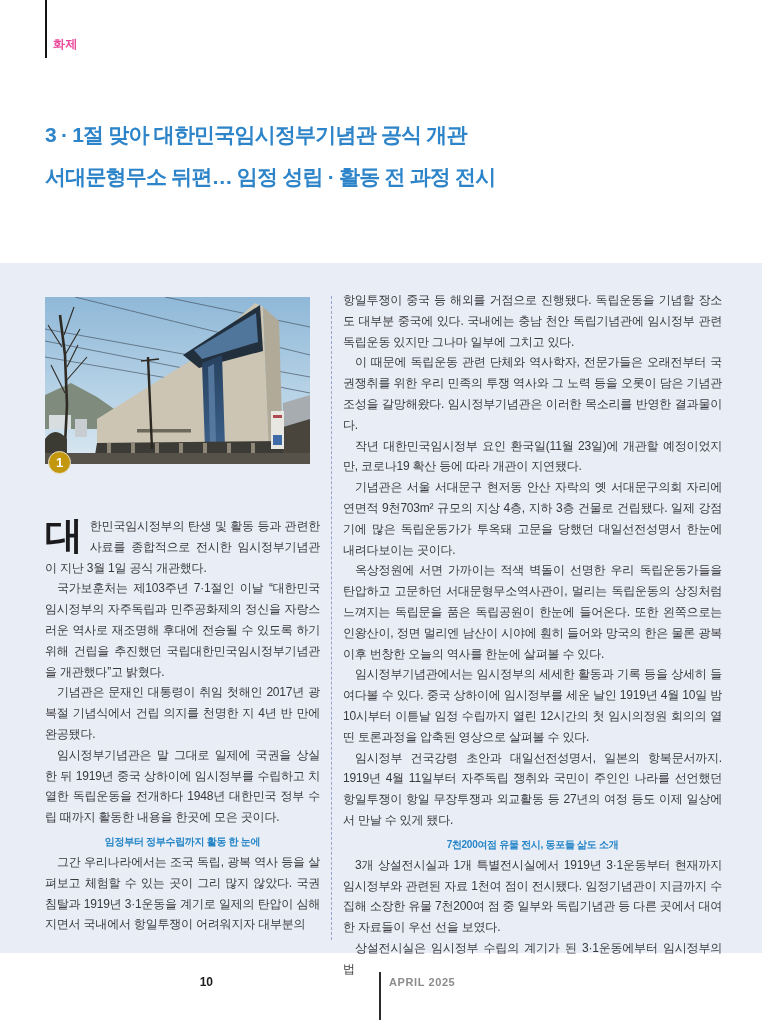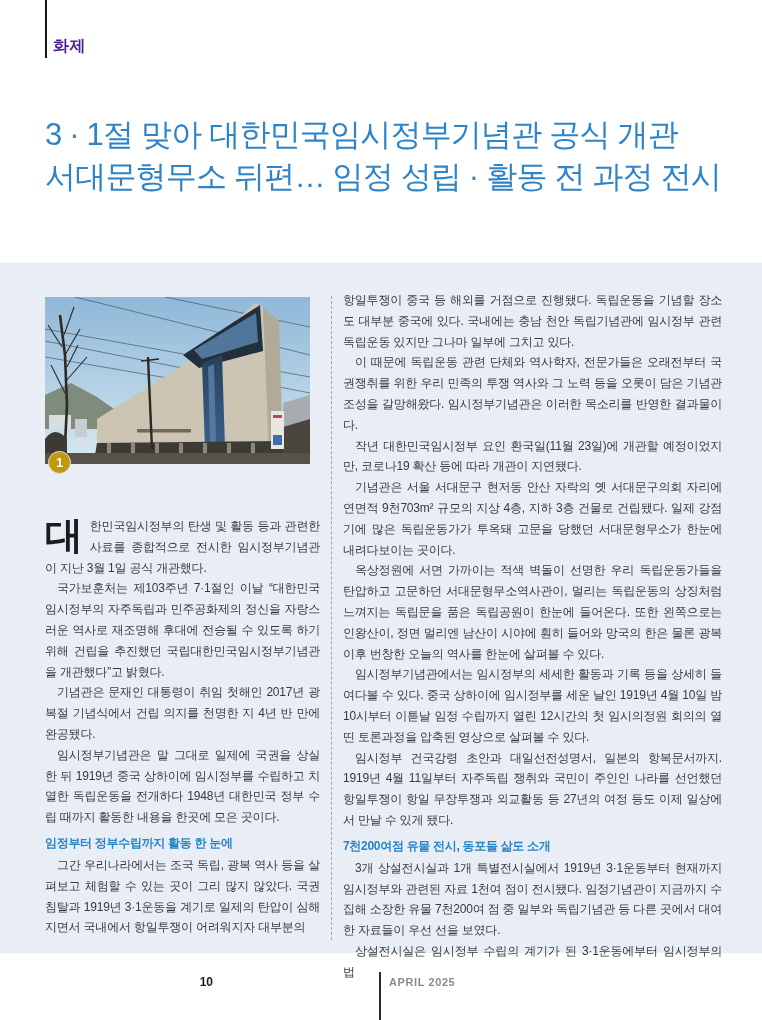--- a/index.html
+++ b/index.html
@@ -2,43 +2,43 @@
 <html lang="ko"><head>
 <meta charset="utf-8">
 <style>
   html,body{margin:0;padding:0;background:#fff;}
   .page{
     position:relative;width:762px;height:1020px;background:#ffffff;overflow:hidden;
     font-family:"Liberation Sans","DejaVu Sans",sans-serif;
   }
   
   .kicker-rule{position:absolute;left:45px;top:0;width:2px;height:58px;background:#141414;}
-  .kicker{position:absolute;left:53px;top:36px;font-size:16px;font-weight:700;color:#4c1d95;letter-spacing:0.5px;}
+  .kicker{position:absolute;left:53px;top:36px;font-size:12px;font-weight:700;color:#ec4899;letter-spacing:0.5px;}
   
   .headline{position:absolute;left:45px;top:114px;width:690px;color:#2d84c8;
-    font-size:31px;font-weight:400;line-height:42px;letter-spacing:-0.8px;}
+    font-size:21px;font-weight:700;line-height:42px;letter-spacing:-0.8px;}
   
   .band{position:absolute;left:0;top:263px;width:762px;height:690px;background:#e8edf6;}
   
   .col-left{position:absolute;left:45px;top:297px;width:275px;}
   .col-right{position:absolute;left:343px;top:290px;width:379px;}
   .divider{position:absolute;left:331px;top:296px;height:644px;width:0;border-left:1px dashed #98a2cf;}
   
   .photo-wrap{position:relative;width:265px;height:167px;margin:0 0 52px 0;}
   .photo-wrap svg{display:block;width:265px;height:167px;}
   .badge{
     position:absolute;left:3px;top:154px;width:23px;height:23px;border-radius:50%;
     background:#c3980f;border:1.5px solid #e9e2cc;color:#fff;font-size:13px;font-weight:700;
     display:flex;align-items:center;justify-content:center;box-sizing:border-box;
   }
   
   .body p{margin:0;font-size:12px;line-height:20.8px;color:#39393b;text-align:justify;letter-spacing:-0.2px;}
   .body p.indent{text-indent:12px;}
   .dropcap{float:left;font-size:38px;line-height:33px;font-weight:800;color:#1b1b1d;margin:3px 7px 0 0;}
-  .subhead{margin:7px 0 3px 0;font-size:12px;font-weight:700;color:#2585c7;letter-spacing:-0.3px;}
+  .subhead{margin:7px 0 3px 0;font-size:10px;font-weight:700;color:#2585c7;letter-spacing:-0.3px;text-align:center;}
   
   .footer{position:absolute;left:0;top:972px;width:602px;height:52px;}
   .footer .page-num{position:absolute;right:389px;top:3px;font-size:12px;font-weight:800;color:#1c1c1c;}
   .footer .vline{position:absolute;left:379px;top:0;width:2px;height:52px;background:#2b2b2b;}
   .footer .issue{position:absolute;left:389px;top:4px;font-size:11px;font-weight:700;color:#8c8c8c;letter-spacing:0.6px;}
 </style>
 </head>
 <body>
 
 <div class="page">
@@ -119,21 +119,21 @@
     <p class="indent">기념관은 문재인 대통령이 취임 첫해인 2017년 광복절 기념식에서 건립 의지를 천명한 지 4년 반 만에 완공됐다.</p>
     <p class="indent">임시정부기념관은 말 그대로 일제에 국권을 상실한 뒤 1919년 중국 상하이에 임시정부를 수립하고 치열한 독립운동을 전개하다 1948년 대한민국 정부 수립 때까지 활동한 내용을 한곳에 모은 곳이다.</p>
     <h3 class="subhead">임정부터 정부수립까지 활동 한 눈에</h3>
     <p class="indent">그간 우리나라에서는 조국 독립, 광복 역사 등을 살펴보고 체험할 수 있는 곳이 그리 많지 않았다. 국권침탈과 1919년 3·1운동을 계기로 일제의 탄압이 심해지면서 국내에서 항일투쟁이 어려워지자 대부분의</p>
   </div>
 
   <div class="col-right body">
     <p>항일투쟁이 중국 등 해외를 거점으로 진행됐다. 독립운동을 기념할 장소도 대부분 중국에 있다. 국내에는 충남 천안 독립기념관에 임시정부 관련 독립운동 있지만 그나마 일부에 그치고 있다.</p>
     <p class="indent">이 때문에 독립운동 관련 단체와 역사학자, 전문가들은 오래전부터 국권쟁취를 위한 우리 민족의 투쟁 역사와 그 노력 등을 오롯이 담은 기념관 조성을 갈망해왔다. 임시정부기념관은 이러한 목소리를 반영한 결과물이다.</p>
     <p class="indent">작년 대한민국임시정부 요인 환국일(11월 23일)에 개관할 예정이었지만, 코로나19 확산 등에 따라 개관이 지연됐다.</p>
-    <p class="indent">기념관은 서울 서대문구 현저동 안산 자락의 옛 서대문구의회 자리에 연면적 9천703m² 규모의 지상 4층, 지하 3층 건물로 건립됐다. 일제 강점기에 많은 독립운동가가 투옥돼 고문을 당했던 서대문형무소가 한눈에 내려다보이는 곳이다.</p>
+    <p class="indent">기념관은 서울 서대문구 현저동 안산 자락의 옛 서대문구의회 자리에 연면적 9천703m² 규모의 지상 4층, 지하 3층 건물로 건립됐다. 일제 강점기에 많은 독립운동가가 투옥돼 고문을 당했던 대일선전성명서 한눈에 내려다보이는 곳이다.</p>
     <p class="indent">옥상정원에 서면 가까이는 적색 벽돌이 선명한 우리 독립운동가들을 탄압하고 고문하던 서대문형무소역사관이, 멀리는 독립운동의 상징처럼 느껴지는 독립문을 품은 독립공원이 한눈에 들어온다. 또한 왼쪽으로는 인왕산이, 정면 멀리엔 남산이 시야에 훤히 들어와 망국의 한은 물론 광복 이후 번창한 오늘의 역사를 한눈에 살펴볼 수 있다.</p>
     <p class="indent">임시정부기념관에서는 임시정부의 세세한 활동과 기록 등을 상세히 들여다볼 수 있다. 중국 상하이에 임시정부를 세운 날인 1919년 4월 10일 밤 10시부터 이튿날 임정 수립까지 열린 12시간의 첫 임시의정원 회의의 열띤 토론과정을 압축된 영상으로 살펴볼 수 있다.</p>
     <p class="indent">임시정부 건국강령 초안과 대일선전성명서, 일본의 항복문서까지. 1919년 4월 11일부터 자주독립 쟁취와 국민이 주인인 나라를 선언했던 항일투쟁이 항일 무장투쟁과 외교활동 등 27년의 여정 등도 이제 일상에서 만날 수 있게 됐다.</p>
     <h3 class="subhead">7천200여점 유물 전시, 동포들 삶도 소개</h3>
     <p class="indent">3개 상설전시실과 1개 특별전시실에서 1919년 3·1운동부터 현재까지 임시정부와 관련된 자료 1천여 점이 전시됐다. 임정기념관이 지금까지 수집해 소장한 유물 7천200여 점 중 일부와 독립기념관 등 다른 곳에서 대여한 자료들이 우선 선을 보였다.</p>
     <p class="indent">상설전시실은 임시정부 수립의 계기가 된 3·1운동에부터 임시정부의 법</p>
   </div>
 
   <div class="footer">
     <span class="page-num">10</span>

